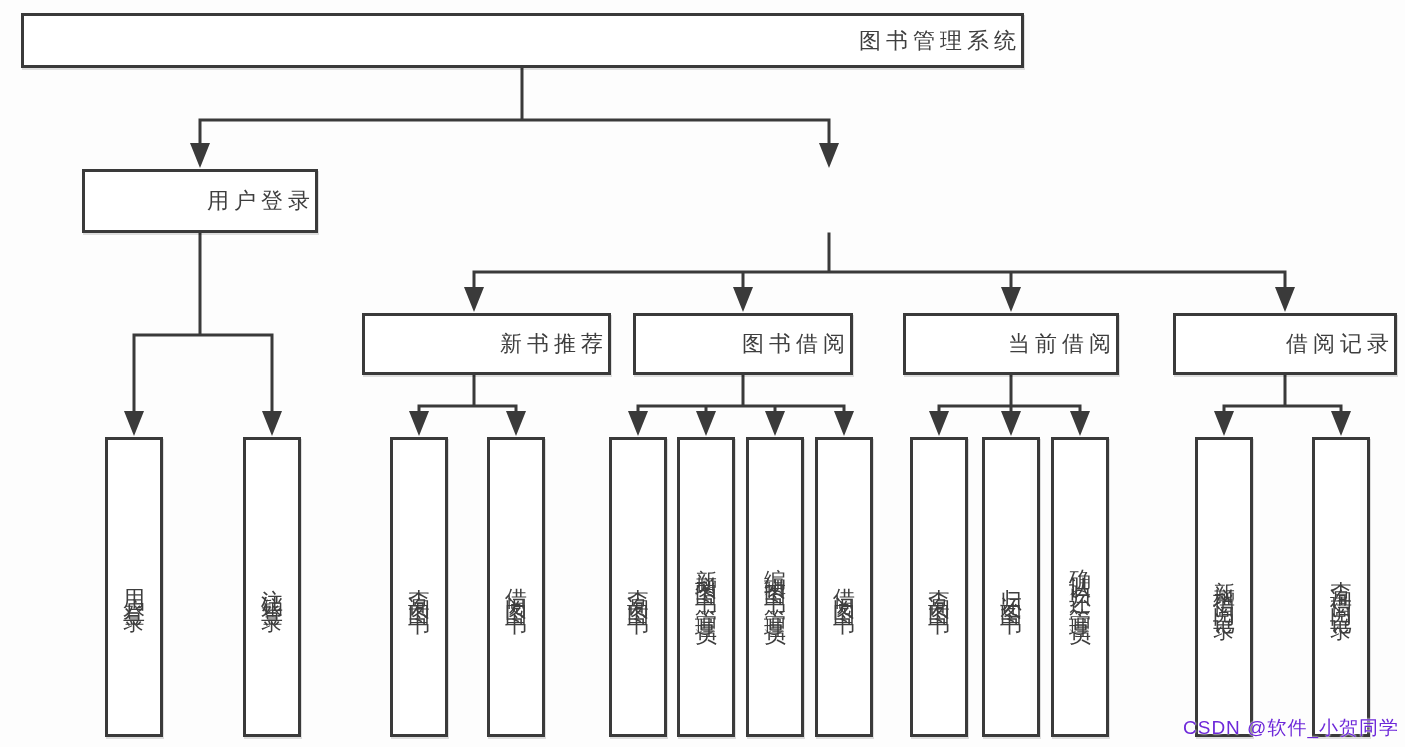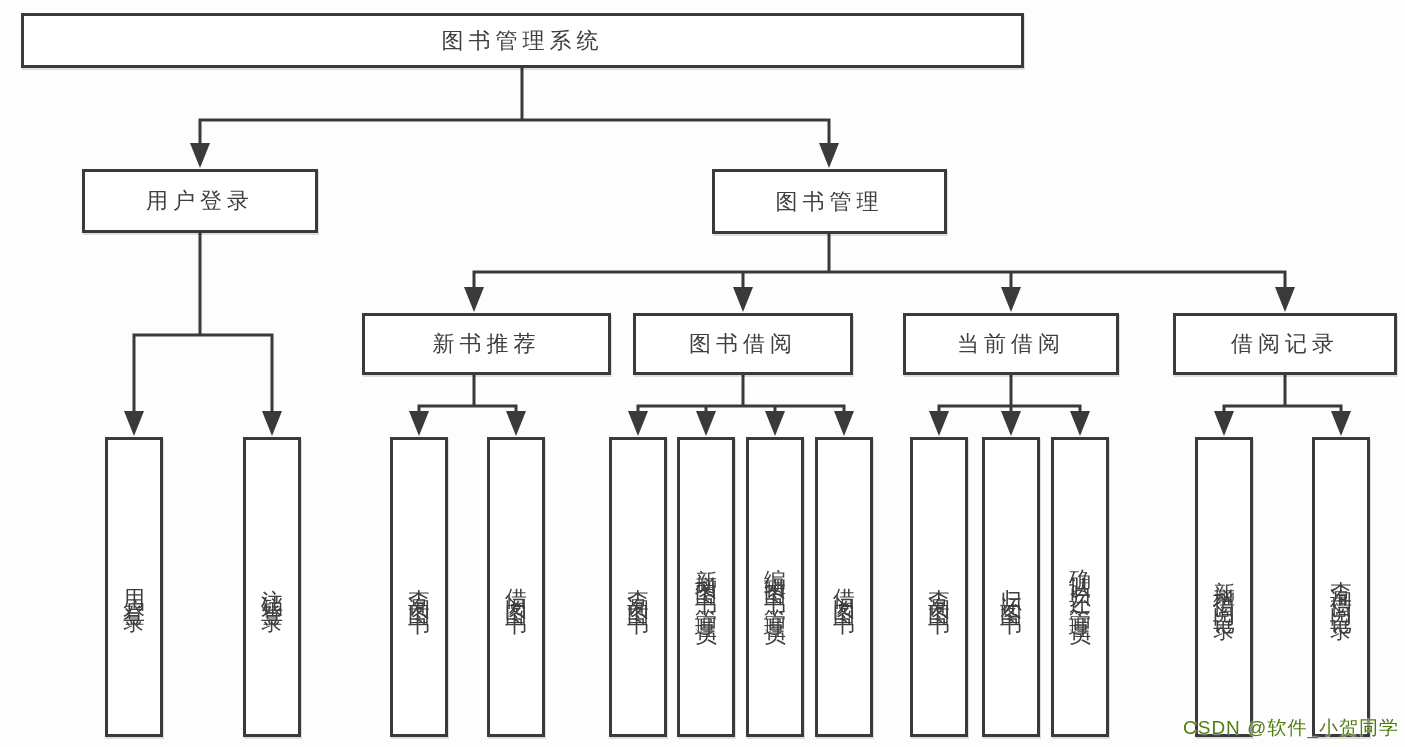--- a/index.html
+++ b/index.html
@@ -13,21 +13,21 @@
     color: #3e3e3e;
     overflow: hidden;
   }
   .connectors { position: absolute; left: 0; top: 0; z-index: 0; }
   .node {
     position: absolute;
     background: #ffffff;
     border: 3px solid #3a3a3a;
     display: flex;
     align-items: center;
-    justify-content: center;
+    justify-content: flex-end;
     font-size: 22px;
     letter-spacing: 5px;
     white-space: nowrap;
     z-index: 1;
     box-shadow: 1px 2px 0 rgba(0,0,0,0.12);
   }
   .leaf {
     position: absolute;
     top: 437px;
     width: 58px;
@@ -47,21 +47,21 @@
     line-height: 1;
     letter-spacing: 8px;
     white-space: nowrap;
     color: #3e3e3e;
   }
   .watermark {
     position: absolute;
     left: 1183px;
     top: 715px;
     font-size: 19px;
-    color: #4d7c0f;
+    color: #6d28d9;
     letter-spacing: 1px;
     white-space: nowrap;
     z-index: 5;
     text-shadow: 0 0 2px #ffffff, 0 0 2px #ffffff;
   }
 </style>
 </head>
 <body>
 
 <div class="stage">
@@ -99,23 +99,20 @@
       <polygon points="1331,411 1351,411 1341,436"></polygon>
     </g>
   </svg>
 
   <div class="node" style="left:21px; top:13px; width:1003px; height:55px">
     <span>图书管理系统</span>
   </div>
 
   <div class="node" style="left:82px; top:169px; width:236px; height:64px">
     <span>用户登录</span>
-  </div>
-  <div class="node" style="left:712px; top:169px; width:235px; height:65px">
-    <span>图书管理</span>
   </div>
 
   <div class="node" style="left:362px; top:313px; width:249px; height:62px">
     <span>新书推荐</span>
   </div>
   <div class="node" style="left:633px; top:313px; width:220px; height:62px">
     <span>图书借阅</span>
   </div>
   <div class="node" style="left:903px; top:313px; width:216px; height:62px">
     <span>当前借阅</span>

